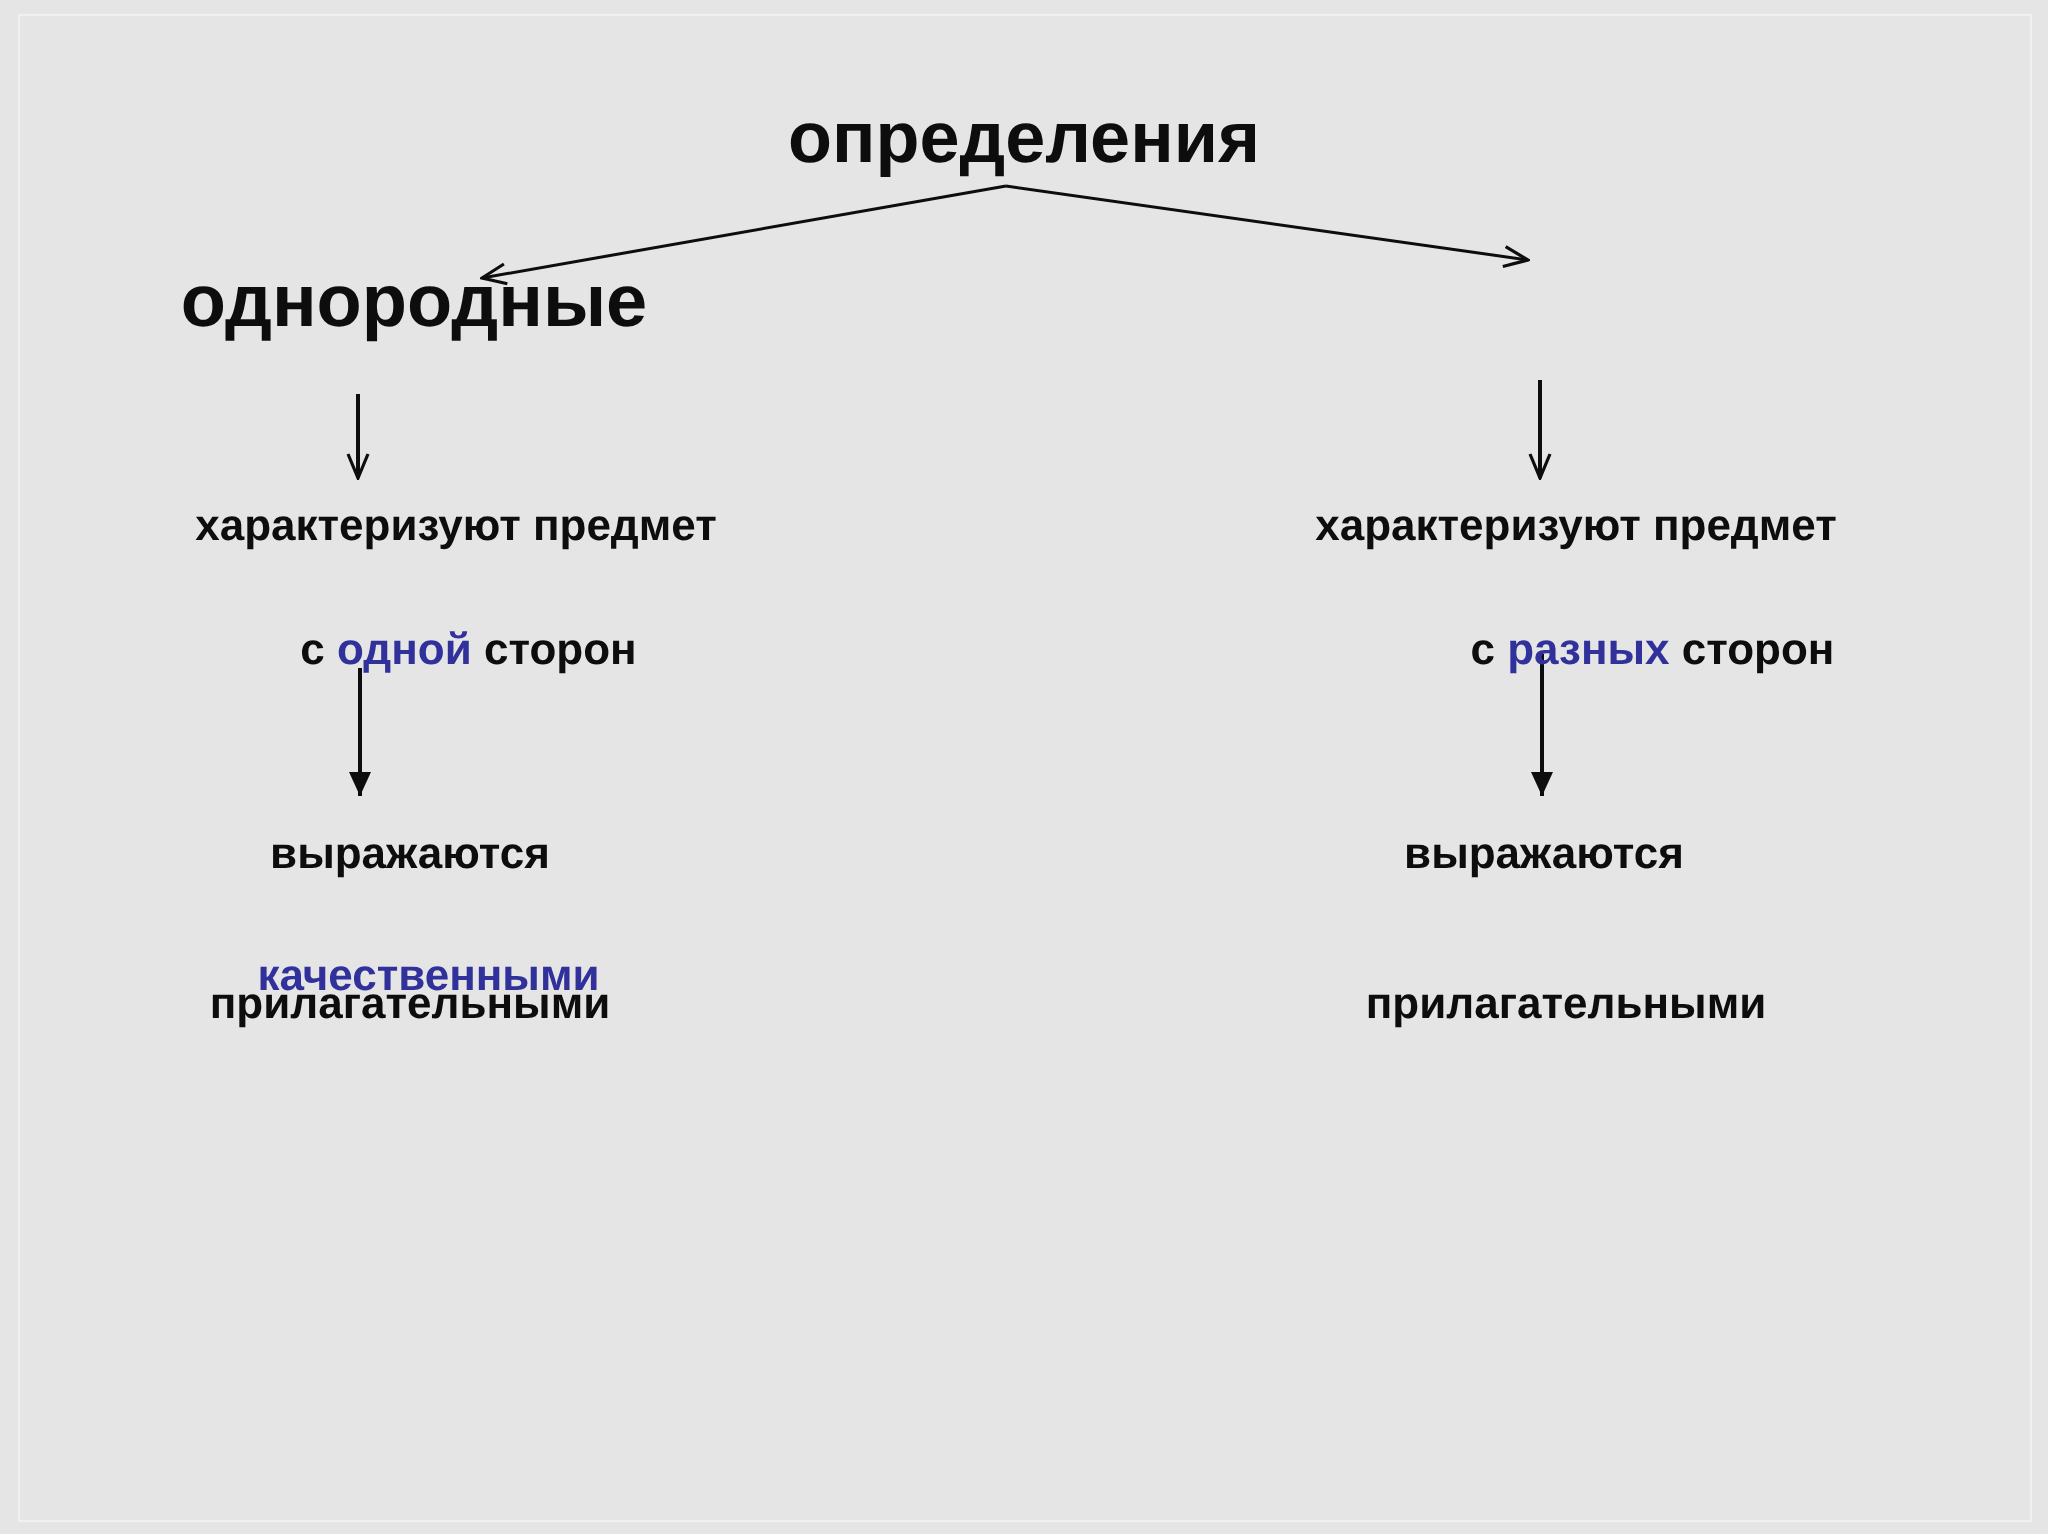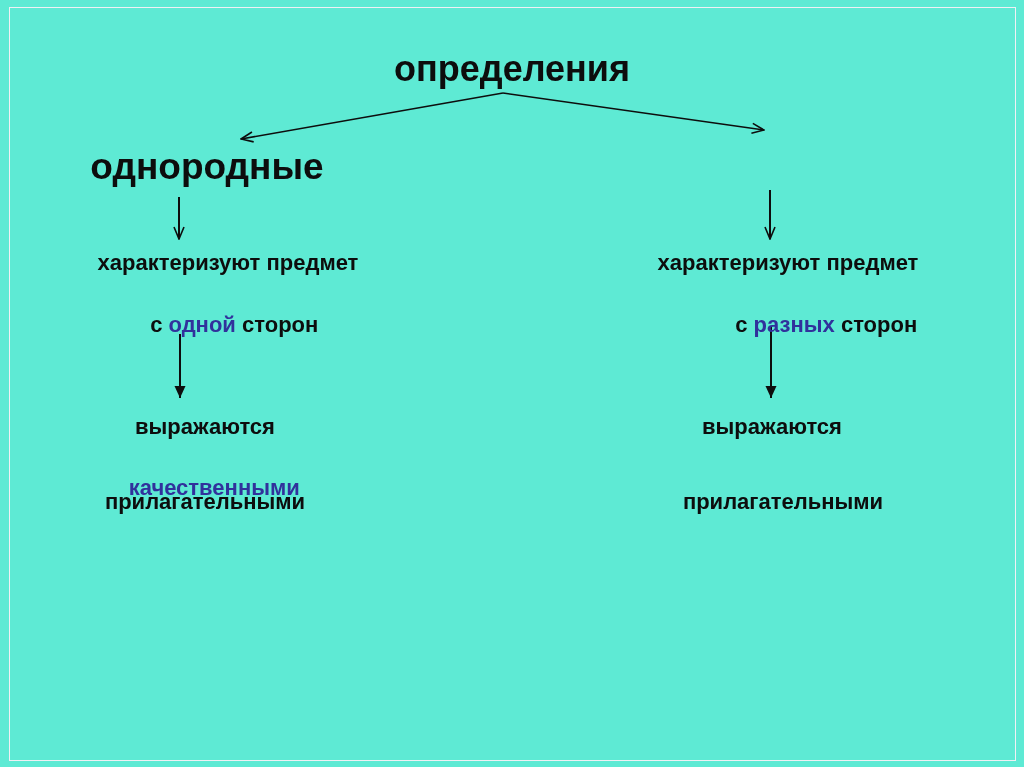--- a/index.html
+++ b/index.html
@@ -4,21 +4,21 @@
 <style>
   html, body {
     margin: 0;
     padding: 0;
     background: #ffffff;
   }
   .slide {
     position: relative;
     width: 1024px;
     height: 767px;
-    background: #5eead4;
+    background: #e5e5e5;
     overflow: hidden;
     font-family: "Liberation Sans", "DejaVu Sans", sans-serif;
   }
   .frame {
     position: absolute;
     left: 9px;
     top: 7px;
     right: 8px;
     bottom: 6px;
     border: 1px solid #f0f0f4;
@@ -62,21 +62,21 @@
     <path d="M503,93 L241,139" stroke="#0d0d0d" stroke-width="1.5" fill="none" marker-end="url(#open-head)"></path>
     <path d="M503,93 L764,130" stroke="#0d0d0d" stroke-width="1.5" fill="none" marker-end="url(#open-head)"></path>
     <path d="M179,197 L179,239" stroke="#0d0d0d" stroke-width="2" fill="none" marker-end="url(#open-head)"></path>
     <path d="M770,190 L770,239" stroke="#0d0d0d" stroke-width="2" fill="none" marker-end="url(#open-head)"></path>
     <path d="M180,334 L180,398" stroke="#0d0d0d" stroke-width="2" fill="none" marker-end="url(#solid-head)"></path>
     <path d="M771,327 L771,398" stroke="#0d0d0d" stroke-width="2" fill="none" marker-end="url(#solid-head)"></path>
   </svg>
 
   <div class="line lvl-root" style="left:512px; top:50px;">определения</div>
 
-  <div class="line lvl-branch" style="left:207px; top:147px;">однородные</div>
+  <div class="line lvl-branch" style="left:207px; top:131px;">однородные</div>
 
   <div class="line lvl-body" style="left:228px; top:251px;">характеризуют предмет</div>
 
   <div class="line lvl-body" style="left:222px; top:289px;">
     <span style="color: rgb(13, 13, 13);">с </span><span style="color: rgb(49, 49, 156);">одной</span><span style="color: rgb(13, 13, 13);"> сторон</span>
   </div>
 
   <div class="line lvl-body" style="left:205px; top:415px;">выражаются</div>
 
   <div class="line lvl-body" style="left:202px; top:452px;">

